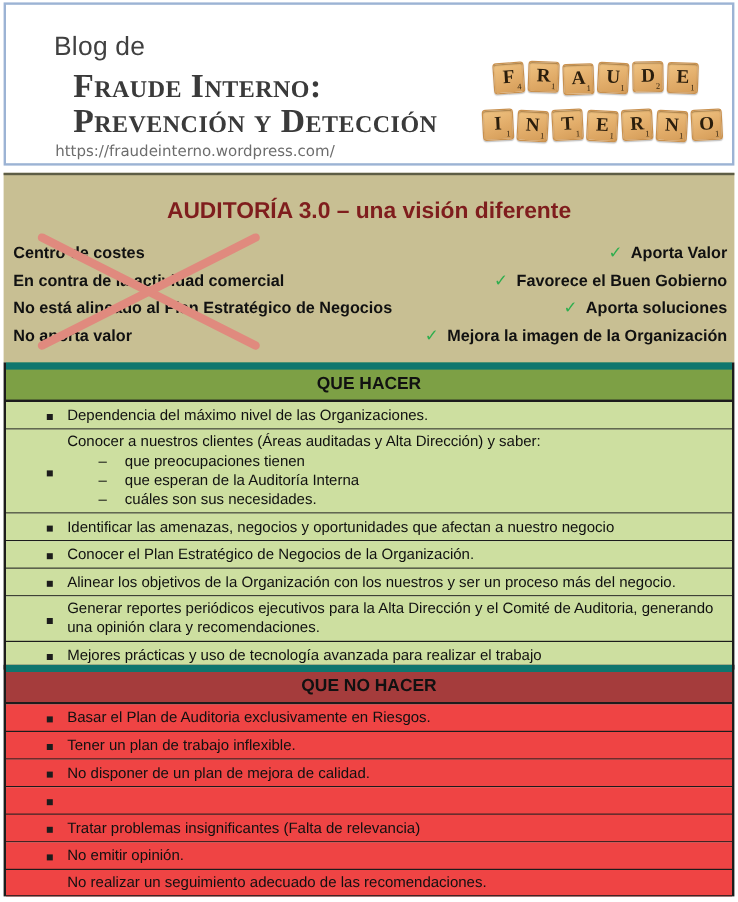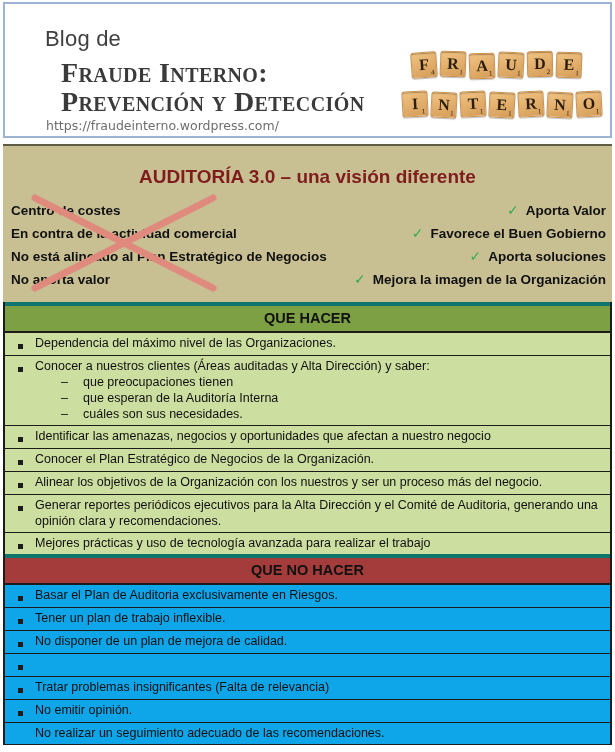--- a/index.html
+++ b/index.html
@@ -185,36 +185,37 @@
     box-sizing: border-box;
     border-left: 2px solid #1c1c1c;
     border-right: 2px solid #1c1c1c;
   }
   .sec-head {
     text-align: center;
     font-size: 14.5px;
     font-weight: bold;
     color: #111111;
     padding: 4px 0 5px 0;
-    border-top: 4px solid #0f766e;
+    border-top: 6px solid #0f766e;
     border-bottom: 2px solid #1c1c1c;
     box-sizing: border-box;
   }
   .sec-head.green { background: #7da045; }
   .sec-head.red   { background: #a53c3c; }
 
   .row {
     display: flex;
-    align-items: flex-start;
+    align-items: center;
     border-bottom: 1.5px solid #1c1c1c;
     box-sizing: border-box;
     min-height: 20px;
+    padding-left: 21px;
   }
   .row.green { background: #cddfa0; }
-  .row.red   { background: #0ea5e9; }
+  .row.red   { background: #ef4444; }
   .bullet-cell {
     width: 30px;
     flex: 0 0 30px;
     text-align: center;
     padding-top: 4px;
     box-sizing: border-box;
   }
   .bullet {
     display: inline-block;
     width: 5px;

